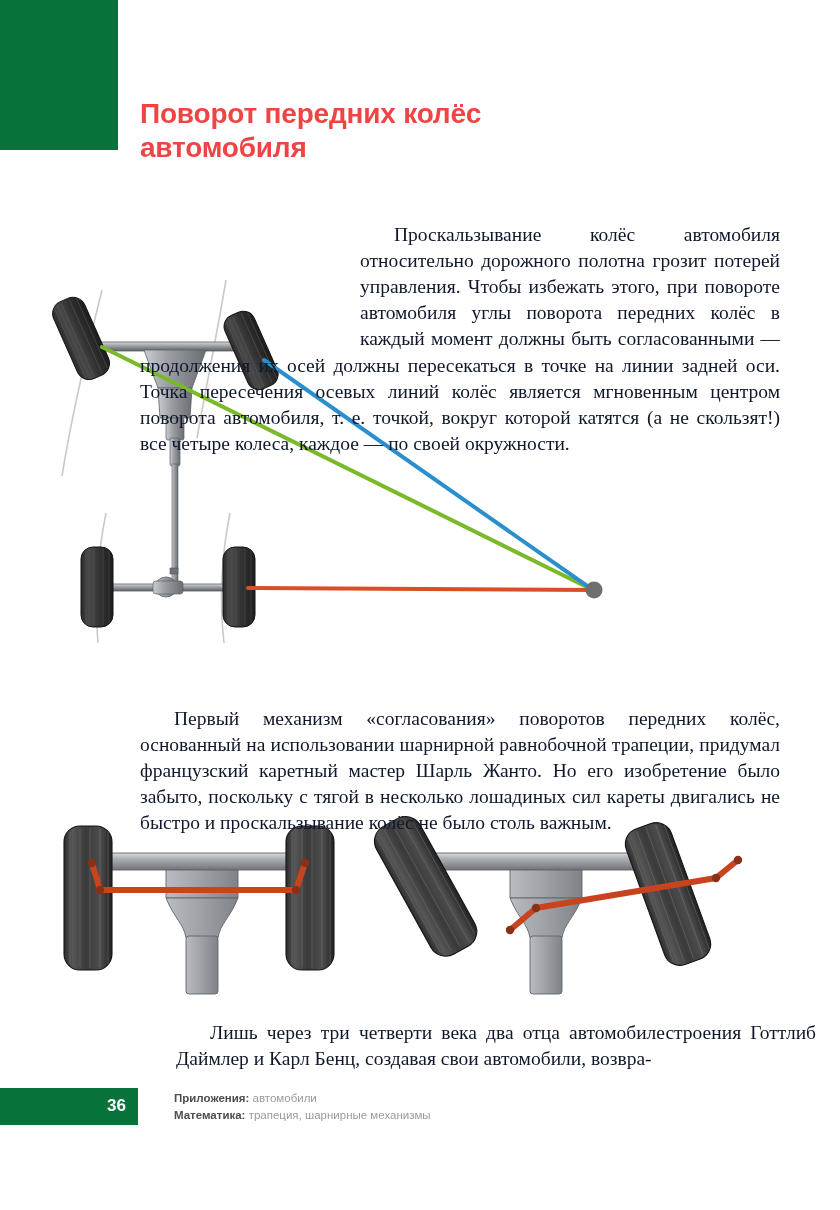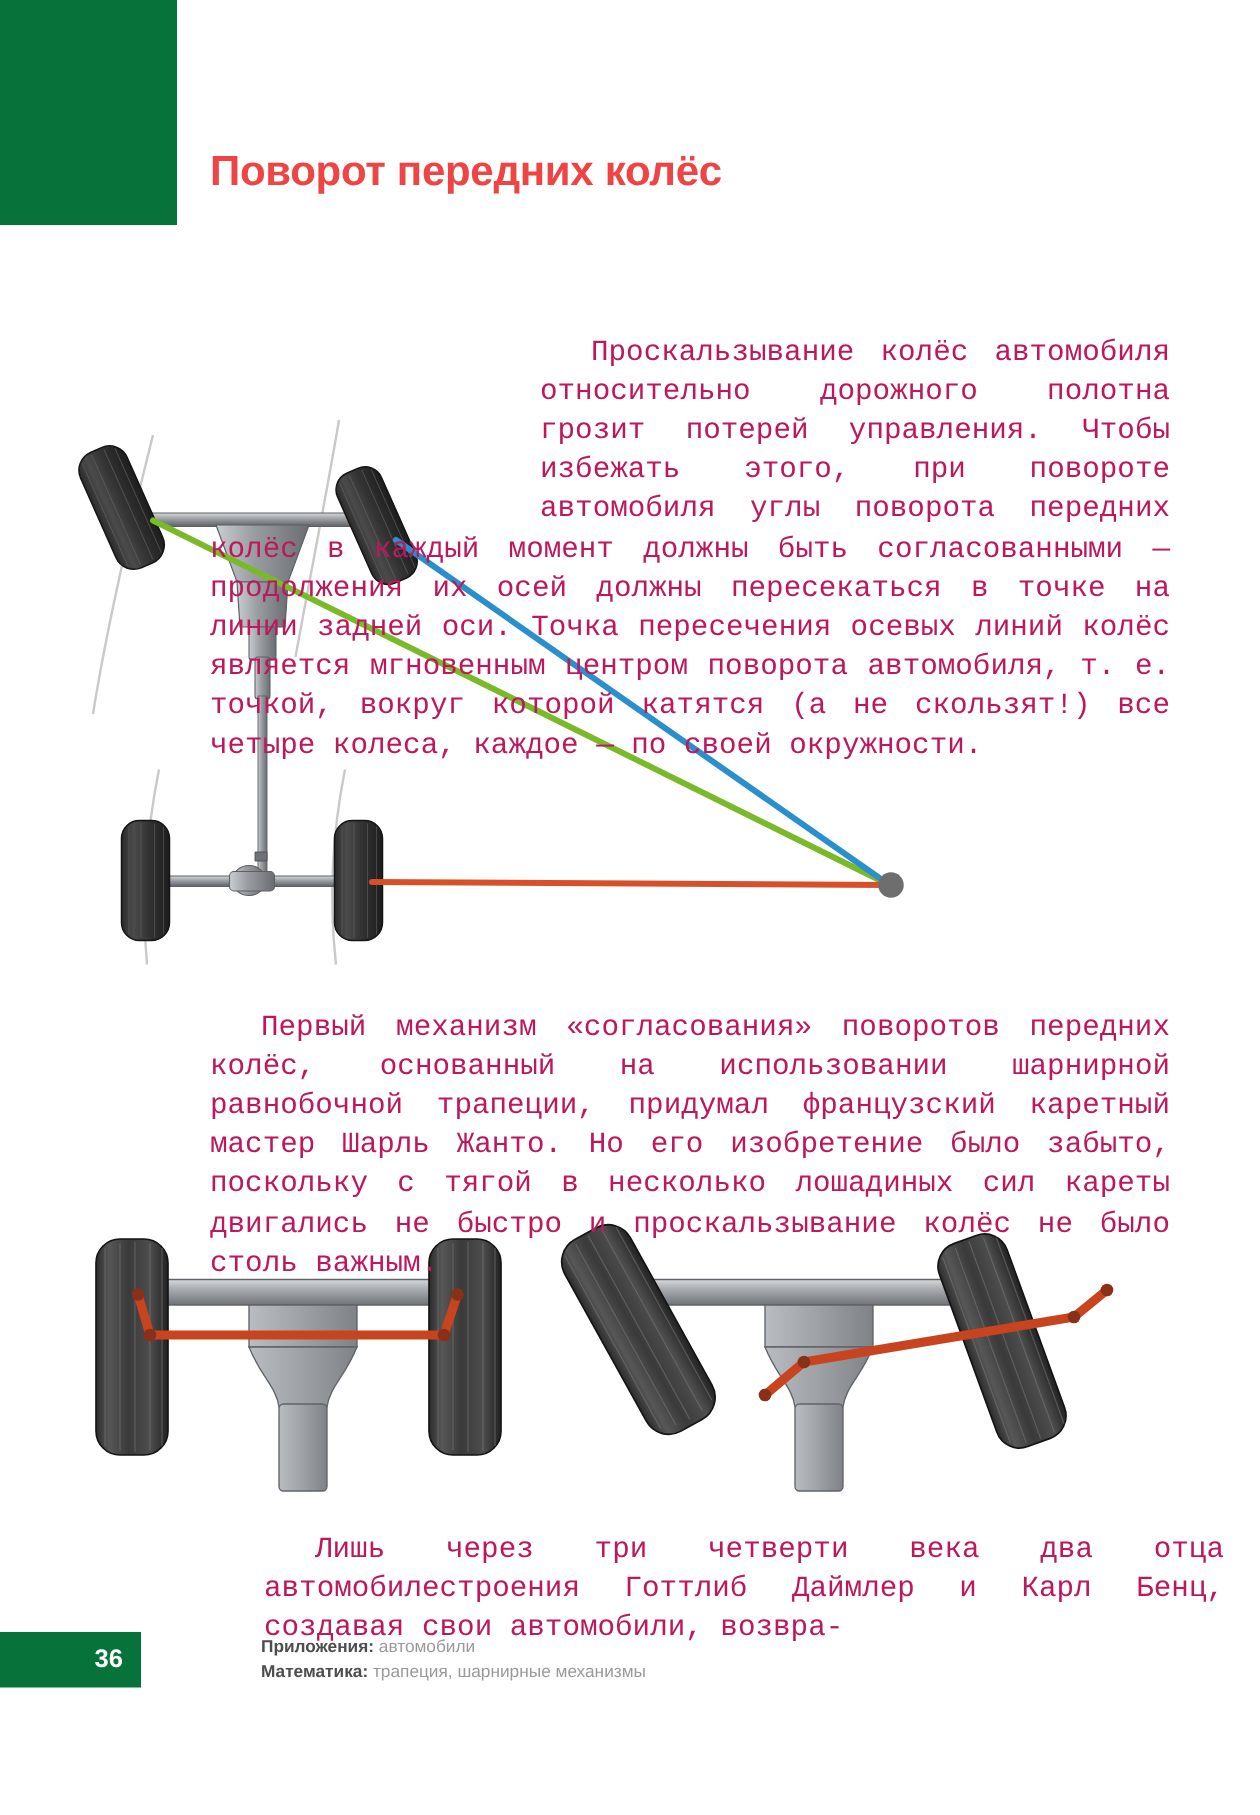--- a/index.html
+++ b/index.html
@@ -37,35 +37,35 @@
     color: #ef4444;
     letter-spacing: -0.2px;
   }
   .page-title .t-line { display: block; }
 
   
   .para {
     position: absolute;
     left: 140px;
     width: 640px;
-    font-family: Liberation Mono, monospace;
+    font-family: Liberation Serif, serif;
     font-size: 19.5px;
     line-height: 26.2px;
     text-align: justify;
     text-indent: 34px;
-    color: #be185d;
+    color: #0f172a;
     hyphens: manual;
   }
   .para-1 { top: 202px; width: 640px; }
   .para-1 .wrap-right {
     float: left;
     width: 220px;
     height: 112px;
   }
-  .para-2 { top: 652px; }
+  .para-2 { top: 686px; }
   .para-3 { top: 1000px; margin-left: 36px; }
 
   
   .fig-main {
     position: absolute;
     left: 40px;
     top: 268px;
     width: 600px;
     height: 380px;
   }
@@ -75,21 +75,21 @@
     top: 790px;
     width: 700px;
     height: 210px;
   }
 
   
   .footer-block {
     position: absolute;
     left: 0;
     top: 1088px;
-    width: 94px;
+    width: 138px;
     height: 37px;
     background: #07733a;
     text-align: right;
   }
   .footer-page-number {
     position: absolute;
     right: 12px;
     top: 8px;
     font-family: "Liberation Sans", sans-serif;
     font-weight: bold;
@@ -111,20 +111,21 @@
   }
   .footer-meta .row { display: block; white-space: nowrap; padding-left: 36px; }
 </style>
 </head>
 <body>
 
 <div class="header-block"></div>
 
 <h1 class="page-title">
   <span class="t-line">Поворот передних колёс</span>
+  <span class="t-line">автомобиля</span>
 </h1>
 
 <div class="fig-main">
   <svg width="600" height="380" viewBox="0 0 600 380" xmlns="http://www.w3.org/2000/svg">
     <defs>
       <linearGradient id="metal" x1="0" y1="0" x2="0" y2="1">
         <stop offset="0%" stop-color="#d6d8da"></stop>
         <stop offset="35%" stop-color="#a7abaf"></stop>
         <stop offset="70%" stop-color="#7e8287"></stop>
         <stop offset="100%" stop-color="#5e6266"></stop>

